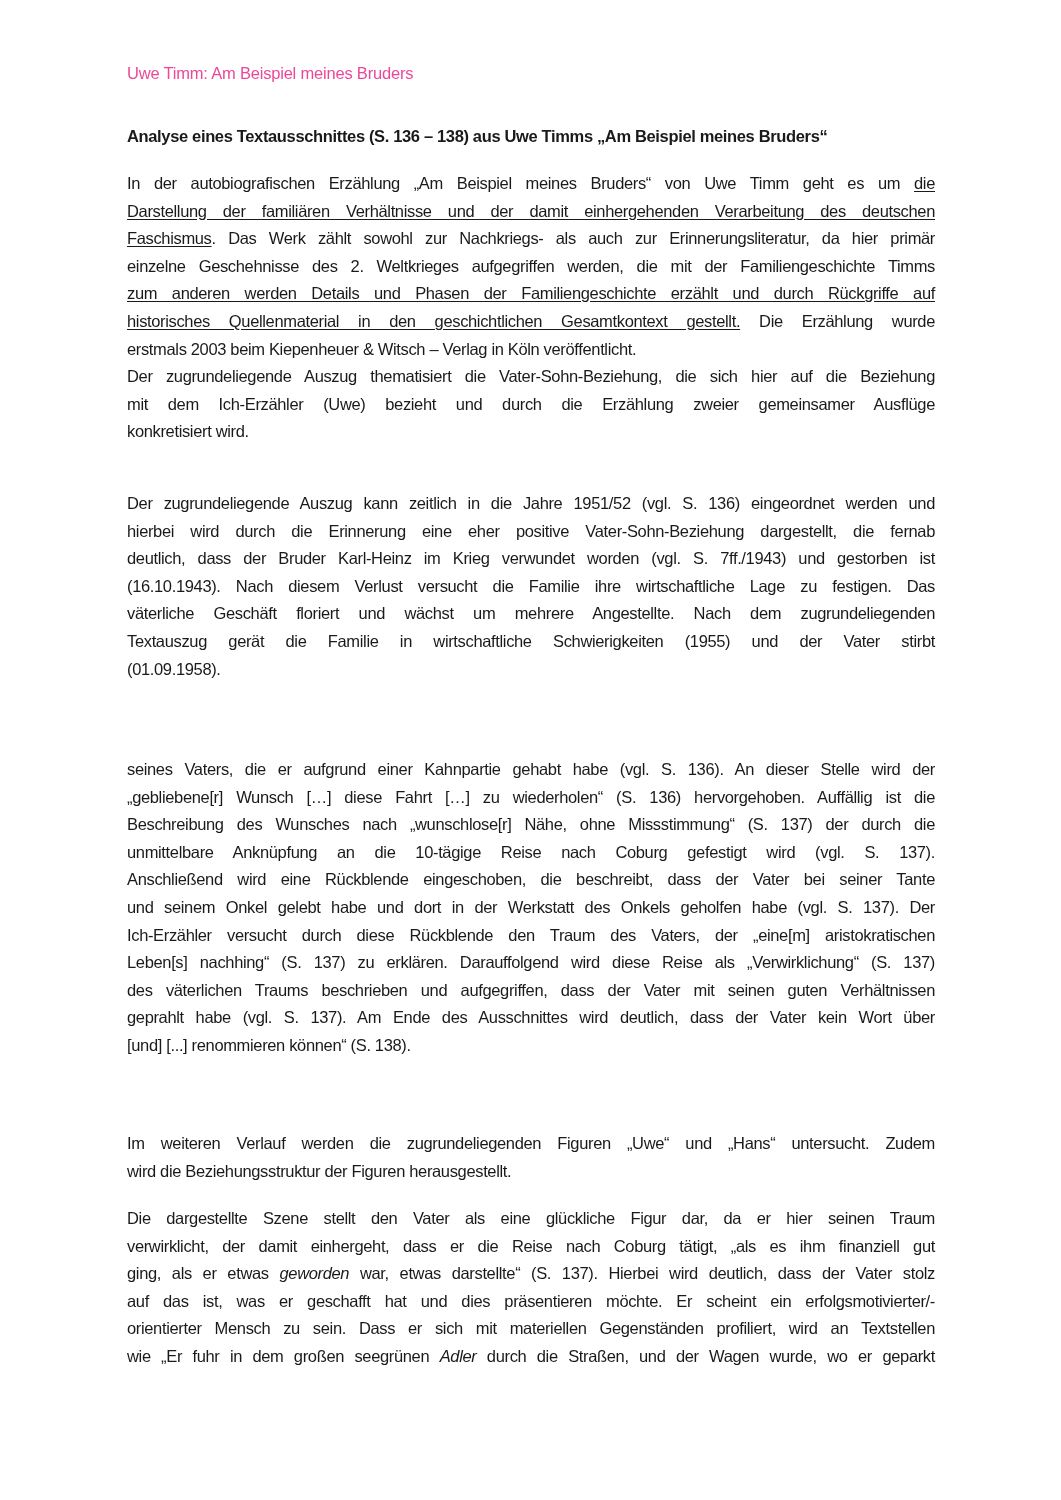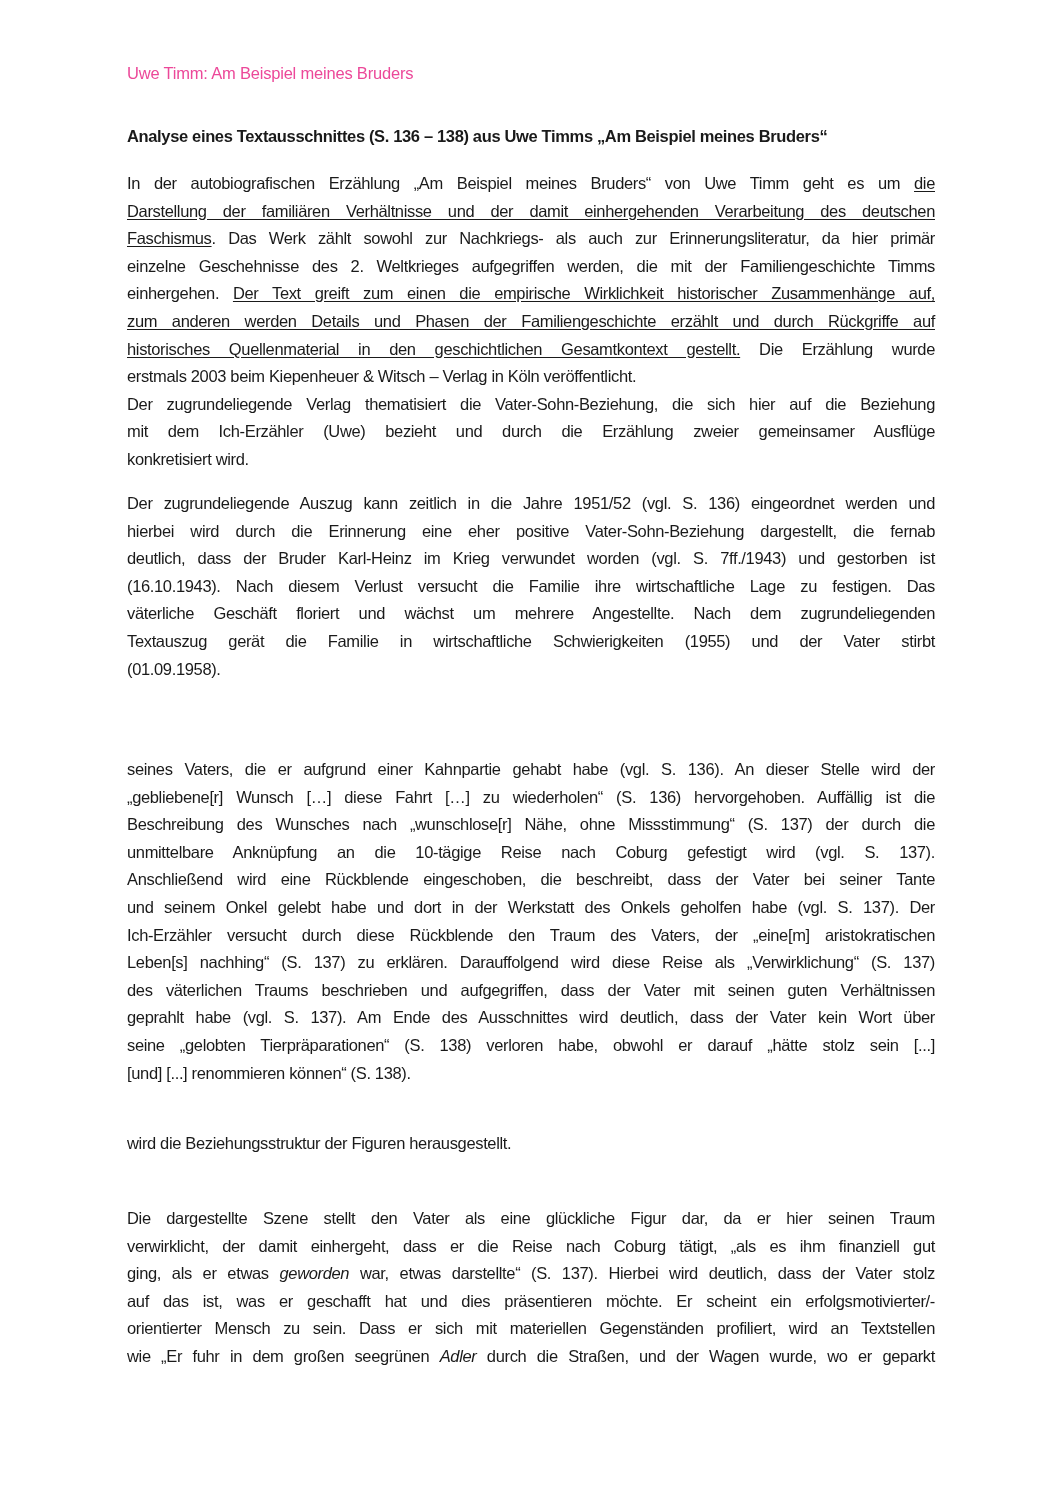--- a/index.html
+++ b/index.html
@@ -65,25 +65,24 @@
 
 <div class="page">
   <div class="header">Uwe Timm: Am Beispiel meines Bruders</div>
   <div class="title">Analyse eines Textausschnittes (S. 136 – 138) aus Uwe Timms „Am Beispiel meines Bruders“</div>
 
   <div class="para" style="top:170px;">
       <span class="line j"><span>In der autobiografischen Erzählung „Am Beispiel meines Bruders“ von Uwe Timm geht es um </span><span class="u">die</span></span>
       <span class="line j"><span class="u">Darstellung der familiären Verhältnisse und der damit einhergehenden Verarbeitung des deutschen</span></span>
       <span class="line j"><span class="u">Faschismus</span><span>. Das Werk zählt sowohl zur Nachkriegs- als auch zur Erinnerungsliteratur, da hier primär</span></span>
       <span class="line j"><span>einzelne Geschehnisse des 2. Weltkrieges aufgegriffen werden, die mit der Familiengeschichte Timms</span></span>
-      <span class="line j"><span>einhergehen. </span><span class="u">Der Text greift zum einen die empirische Wirklichkeit historischer Zusammenhänge auf,</span></span>
       <span class="line j"><span class="u">zum anderen werden Details und Phasen der Familiengeschichte erzählt und durch Rückgriffe auf</span></span>
       <span class="line j"><span class="u">historisches Quellenmaterial in den geschichtlichen Gesamtkontext gestellt.</span><span> Die Erzählung wurde</span></span>
       <span class="line"><span>erstmals 2003 beim Kiepenheuer &amp; Witsch – Verlag in Köln veröffentlicht.</span></span>
-      <span class="line j"><span>Der zugrundeliegende Verlag thematisiert die Vater-Sohn-Beziehung, die sich hier auf die Beziehung</span></span>
+      <span class="line j"><span>Der zugrundeliegende Auszug thematisiert die Vater-Sohn-Beziehung, die sich hier auf die Beziehung</span></span>
       <span class="line j"><span>mit dem Ich-Erzähler (Uwe) bezieht und durch die Erzählung zweier gemeinsamer Ausflüge</span></span>
       <span class="line"><span>konkretisiert wird.</span></span>
     </div>
   <div class="para" style="top:490px;">
       <span class="line j"><span>Der zugrundeliegende Auszug kann zeitlich in die Jahre 1951/52 (vgl. S. 136) eingeordnet werden und</span></span>
       <span class="line j"><span>hierbei wird durch die Erinnerung eine eher positive Vater-Sohn-Beziehung dargestellt, die fernab</span></span>
       <span class="line j"><span>deutlich, dass der Bruder Karl-Heinz im Krieg verwundet worden (vgl. S. 7ff./1943) und gestorben ist</span></span>
       <span class="line j"><span>(16.10.1943). Nach diesem Verlust versucht die Familie ihre wirtschaftliche Lage zu festigen. Das</span></span>
       <span class="line j"><span>väterliche Geschäft floriert und wächst um mehrere Angestellte. Nach dem zugrundeliegenden</span></span>
       <span class="line j"><span>Textauszug gerät die Familie in wirtschaftliche Schwierigkeiten (1955) und der Vater stirbt</span></span>
@@ -93,24 +92,24 @@
       <span class="line j"><span>seines Vaters, die er aufgrund einer Kahnpartie gehabt habe (vgl. S. 136). An dieser Stelle wird der</span></span>
       <span class="line j"><span>„gebliebene[r] Wunsch […] diese Fahrt […] zu wiederholen“ (S. 136) hervorgehoben. Auffällig ist die</span></span>
       <span class="line j"><span>Beschreibung des Wunsches nach „wunschlose[r] Nähe, ohne Missstimmung“ (S. 137) der durch die</span></span>
       <span class="line j"><span>unmittelbare Anknüpfung an die 10-tägige  Reise nach Coburg gefestigt wird (vgl. S. 137).</span></span>
       <span class="line j"><span>Anschließend wird eine Rückblende eingeschoben, die beschreibt, dass der Vater bei seiner Tante</span></span>
       <span class="line j"><span>und seinem Onkel gelebt habe und dort in der Werkstatt des Onkels geholfen habe (vgl. S. 137). Der</span></span>
       <span class="line j"><span>Ich-Erzähler versucht durch diese Rückblende den Traum des Vaters, der „eine[m] aristokratischen</span></span>
       <span class="line j"><span>Leben[s] nachhing“ (S. 137) zu erklären. Darauffolgend wird diese Reise als „Verwirklichung“ (S. 137)</span></span>
       <span class="line j"><span>des väterlichen Traums beschrieben und aufgegriffen, dass der Vater mit seinen guten Verhältnissen</span></span>
       <span class="line j"><span>geprahlt habe (vgl. S. 137). Am Ende des Ausschnittes wird deutlich, dass der Vater kein Wort über</span></span>
-      <span class="line j"><span>seine „gelobten Tierpräparationen“ (S. 138) verloren habe, obwohl er darauf „hätte stolz sein [...]</span></span>
       <span class="line"><span>[und] [...] renommieren können“ (S. 138).</span></span>
     </div>
   <div class="para" style="top:1130px;">
+      <span class="line j"><span>Im weiteren Verlauf werden die zugrundeliegenden Figuren „Uwe“ und „Hans“ untersucht. Zudem</span></span>
       <span class="line"><span>wird die Beziehungsstruktur der Figuren herausgestellt.</span></span>
     </div>
   <div class="para" style="top:1205px;">
       <span class="line j"><span>Die dargestellte Szene stellt den Vater als eine glückliche Figur dar, da er hier seinen Traum</span></span>
       <span class="line j"><span>verwirklicht, der damit einhergeht, dass er die Reise nach Coburg tätigt, „als es ihm finanziell gut</span></span>
       <span class="line j"><span>ging, als er etwas </span><span class="i">geworden</span><span> war, etwas darstellte“ (S. 137). Hierbei wird deutlich, dass der Vater stolz</span></span>
       <span class="line j"><span>auf das ist, was er geschafft hat und dies präsentieren möchte. Er scheint ein erfolgsmotivierter/-</span></span>
       <span class="line j"><span>orientierter Mensch zu sein. Dass er sich mit materiellen Gegenständen profiliert, wird an Textstellen</span></span>
       <span class="line j"><span>wie „Er fuhr in dem großen seegrünen </span><span class="i">Adler</span><span> durch die Straßen, und der Wagen wurde, wo er geparkt</span></span>
     </div>

